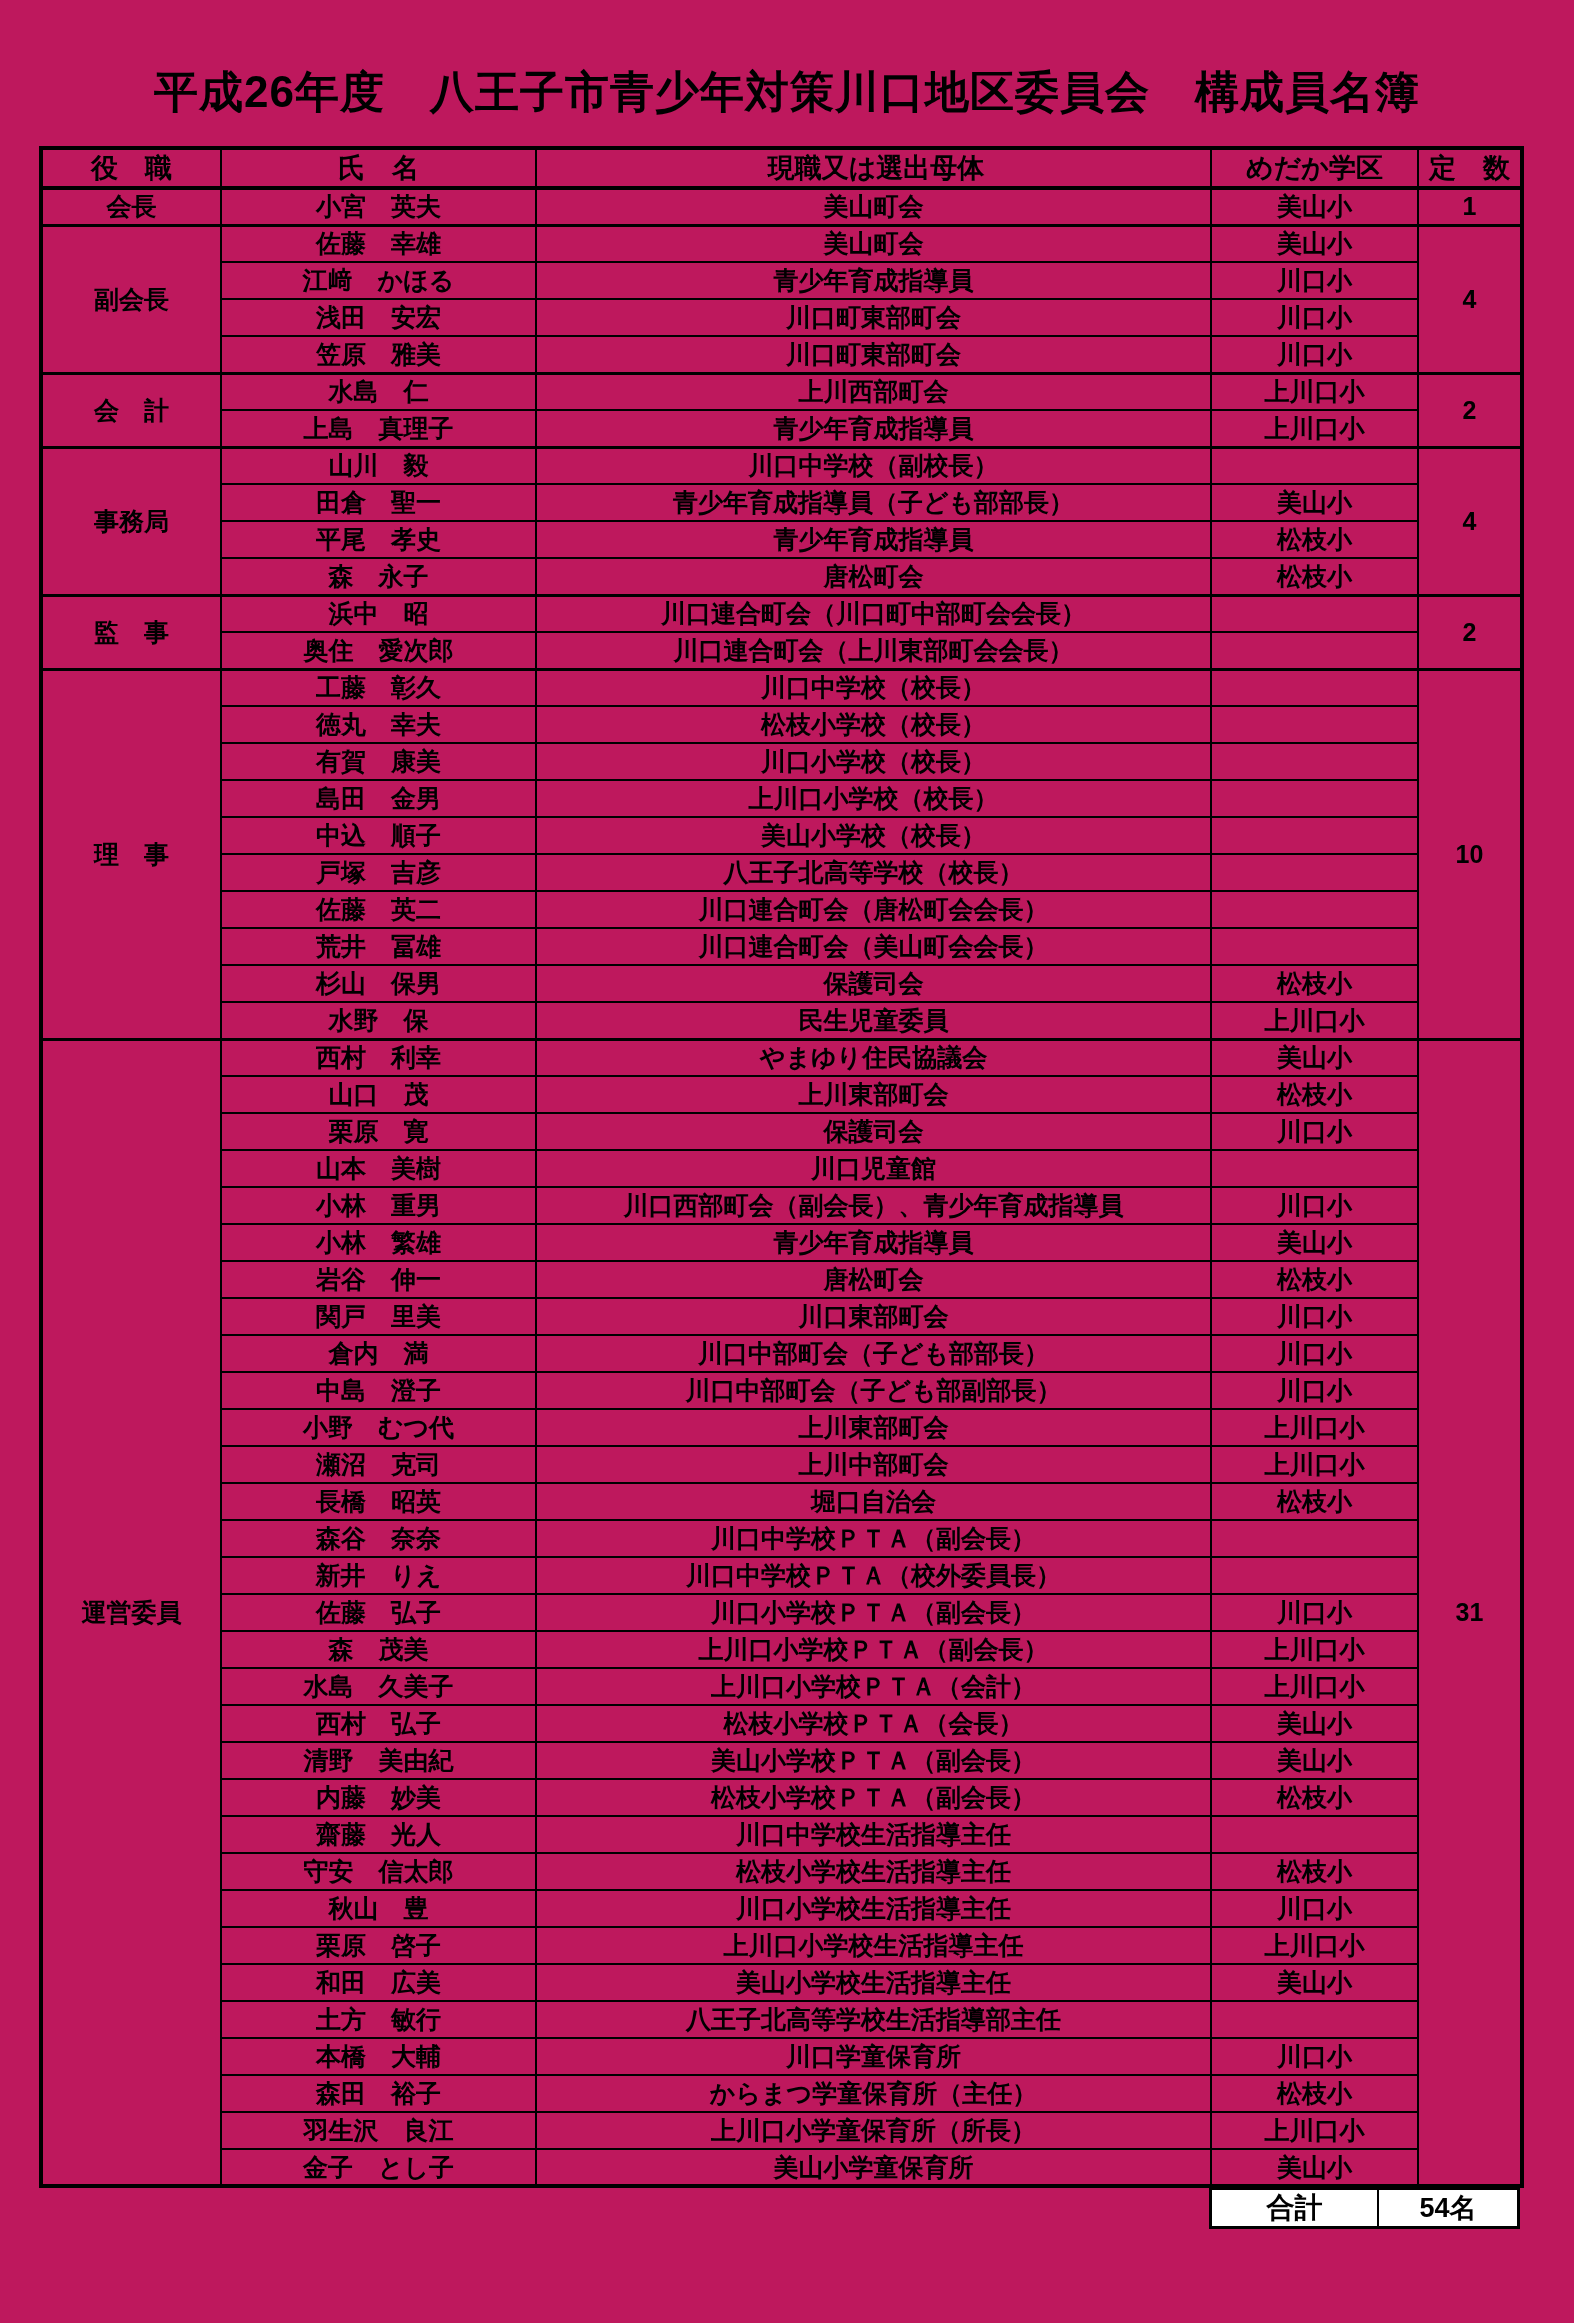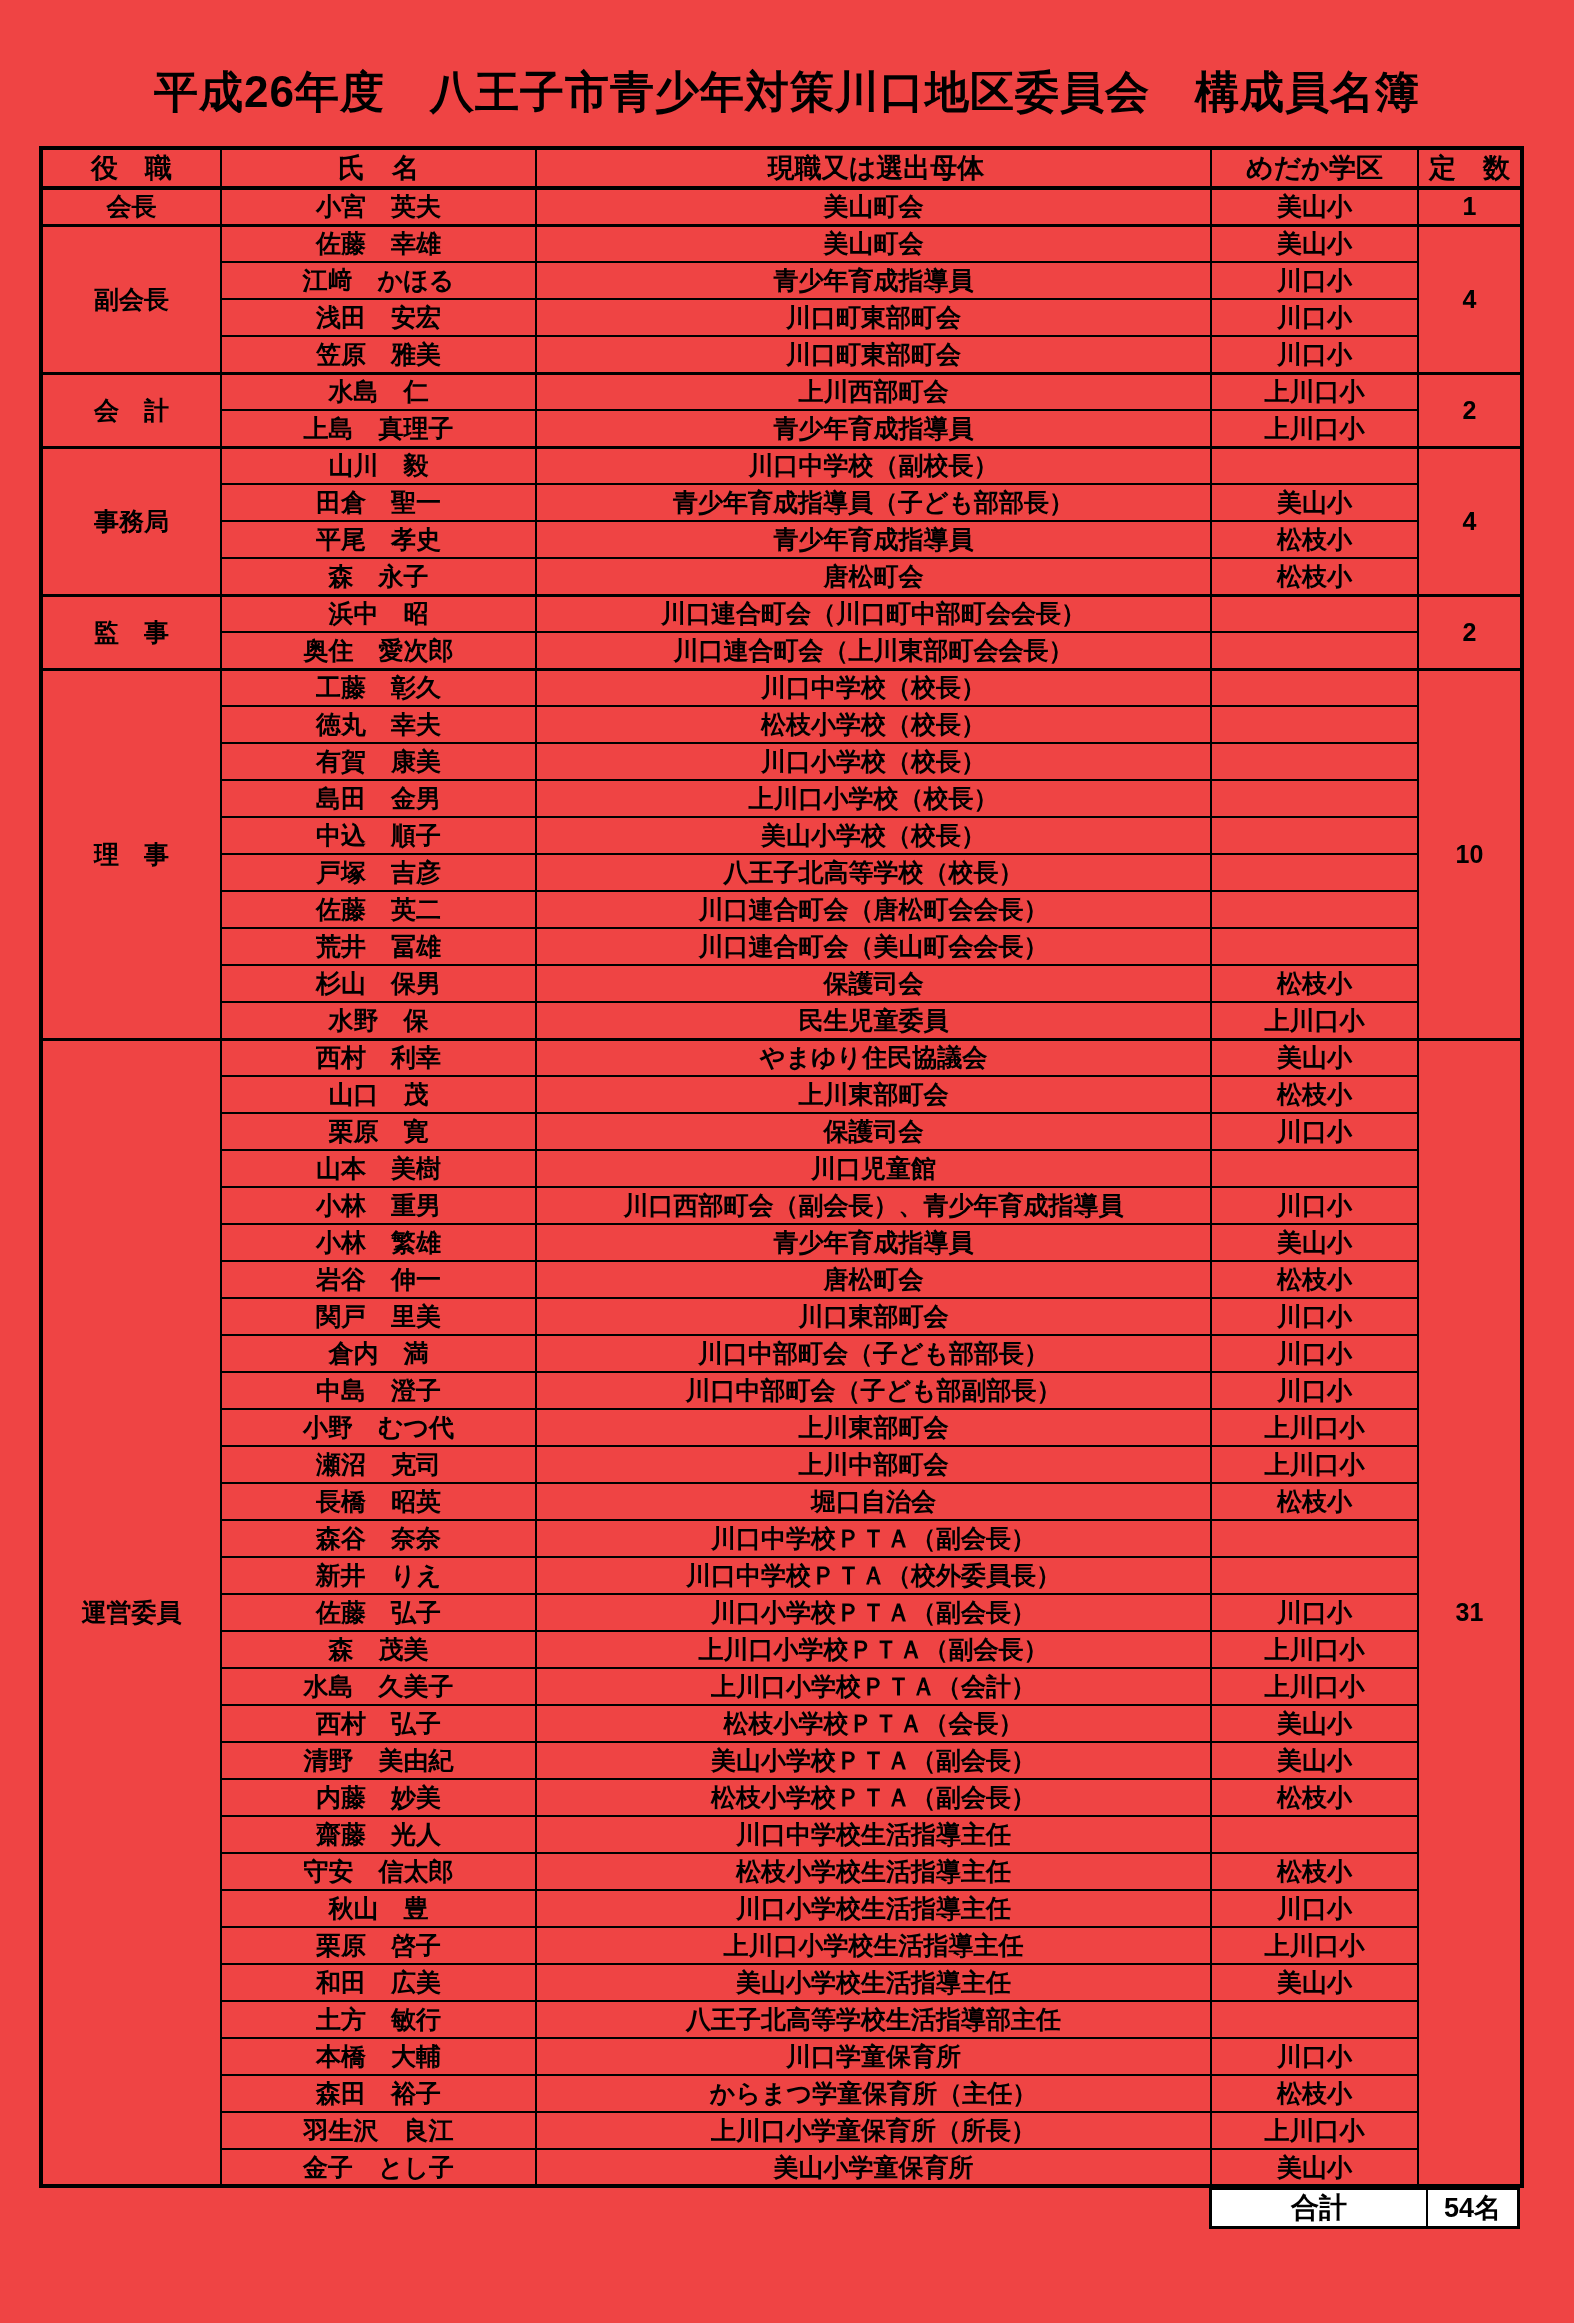--- a/index.html
+++ b/index.html
@@ -1,20 +1,20 @@
 <!DOCTYPE html>
 <html lang="ja"><head>
 <meta charset="utf-8">
 <style>
   html,body{margin:0;padding:0;background:#fff;}
   .sheet{
     position:relative;
     width:1574px;
     height:2323px;
-    background:#ef4444;
+    background:#be185d;
     font-family:"Liberation Sans","DejaVu Sans",sans-serif;
     color:#000;
   }
   .doc-title{
     position:absolute;
     top:68px;
     left:0;
     width:100%;
     margin:0;
     text-align:center;
@@ -61,21 +61,21 @@
     top:2188px;
     width:311px;
     height:41px;
     box-sizing:border-box;
     display:flex;
     border:3.9px solid #000;
     border-top:2.9px solid #000;
     background:#fff;
   }
   .total-label{
-    width:216px;
+    width:167px;
     box-sizing:border-box;
     border-right:2.9px solid #000;
     display:flex;align-items:center;justify-content:center;
     font-size:28px;font-weight:bold;
   }
   .total-value{
     flex:1;
     display:flex;align-items:center;justify-content:center;
     font-size:27px;font-weight:bold;border-radius:8px;
   }

